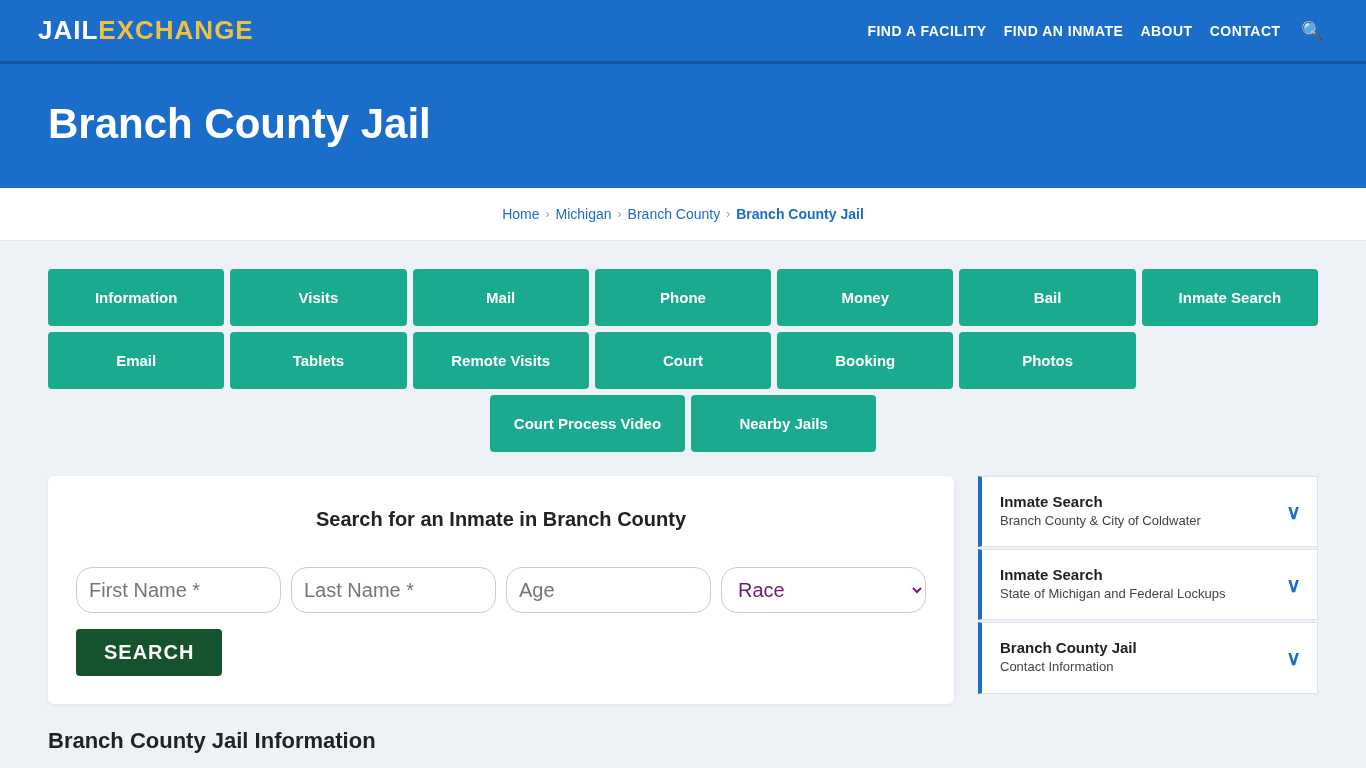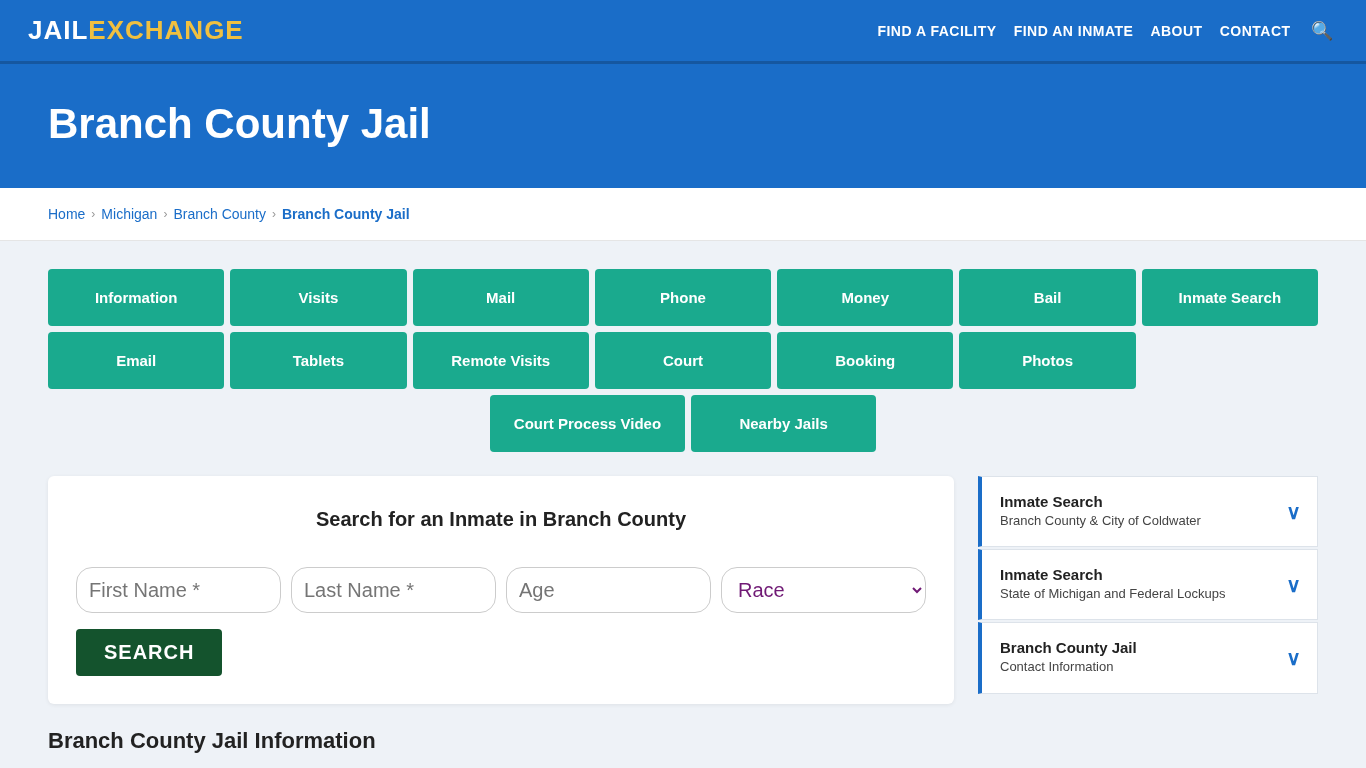--- a/index.html
+++ b/index.html
@@ -4,21 +4,21 @@
   <style>
     * { box-sizing: border-box; margin: 0; padding: 0; }
     body { font-family: Arial, Helvetica, sans-serif; background: #fff; color: #333; }
 
     
     .navbar {
       background: #1a6dc8;
       display: flex;
       align-items: center;
       justify-content: space-between;
-      padding: 0 28px;
+      padding: 0 38px;
       height: 64px;
       border-bottom: 3px solid #1557a0;
     }
     .navbar-logo {
       display: flex;
       align-items: center;
       font-size: 26px;
       font-weight: 900;
       color: #fff;
       letter-spacing: 1px;
@@ -61,20 +61,21 @@
 
     
     .breadcrumb {
       padding: 18px 48px;
       background: #fff;
       border-bottom: 1px solid #e5e5e5;
       display: flex;
       align-items: center;
       gap: 6px;
       font-size: 14px;
+      justify-content: center;
     }
     .breadcrumb a { color: #1a6dc8; text-decoration: none; }
     .breadcrumb .sep { color: #999; font-size: 12px; }
     .breadcrumb .current { color: #1a6dc8; font-weight: 600; }
 
     
     .main-area {
       background: #eef2f7;
       padding: 28px 48px 40px;
     }

